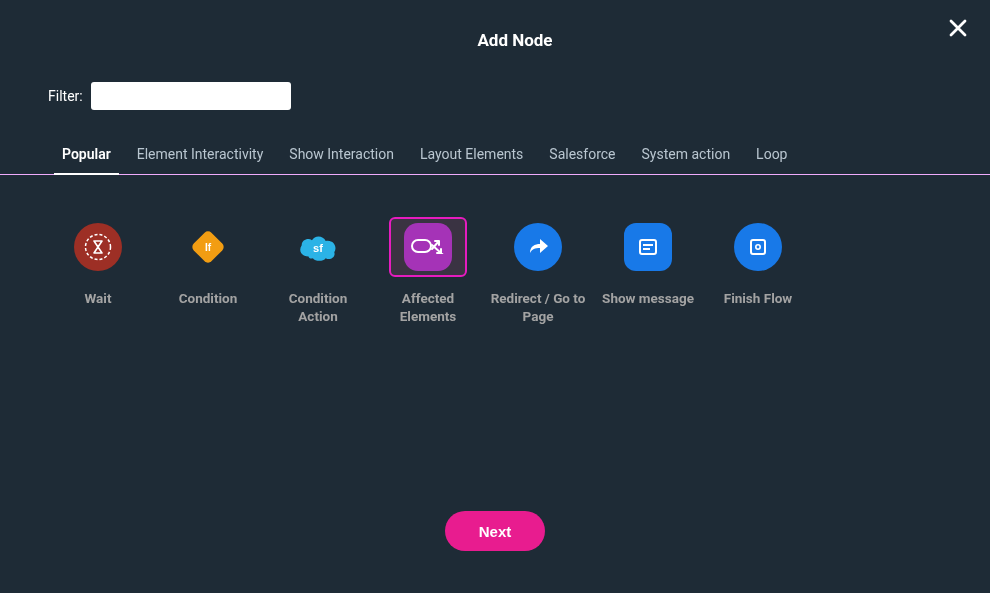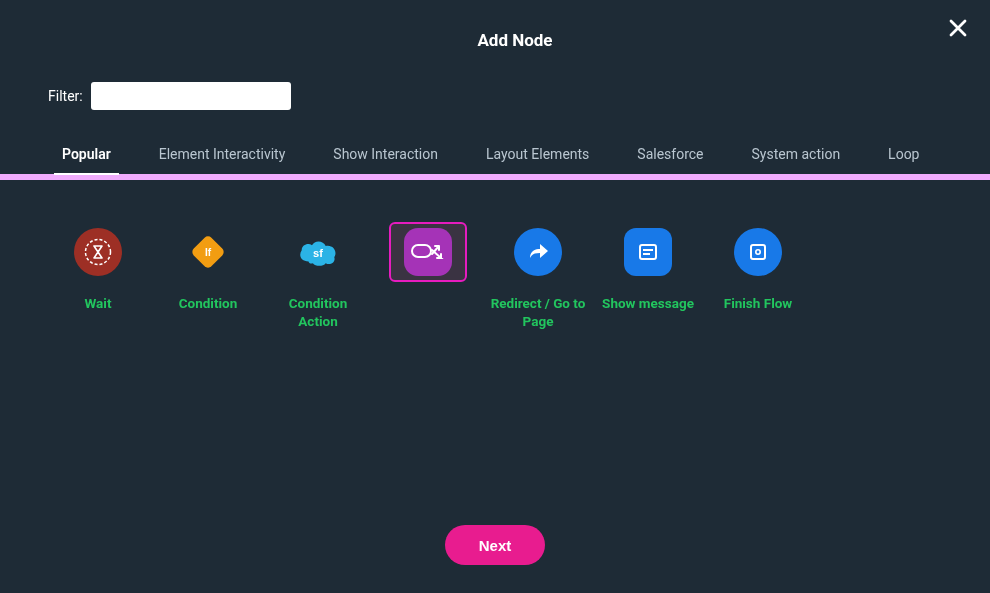--- a/index.html
+++ b/index.html
@@ -45,23 +45,23 @@
     background: #fff;
     border: none;
     border-radius: 3px;
     padding: 0 8px;
     font-size: 13px;
     color: #222;
   }
 
   .tabs {
     display: flex;
-    gap: 48px;
+    gap: 26px;
     padding: 36px 0 0 62px;
-    border-bottom: 6px solid #f0abfc;
+    border-bottom: 1px solid #f0abfc;
   }
   .tab {
     font-size: 14px;
     color: #b9c6d0;
     padding-bottom: 12px;
     cursor: pointer;
     position: relative;
   }
   .tab.active {
     color: #ffffff;
@@ -99,42 +99,42 @@
   }
   .node.selected .node-iconwrap {
     border-color: #e61cbf;
     background: #3a3342;
   }
   .node-label {
     font-size: 13.5px;
     font-weight: 700;
     text-align: center;
     line-height: 1.35;
-    color: #22c55e;
+    color: #a3a3a3;
   }
   .icn {
     width: 48px; height: 48px;
     border-radius: 10px;
     display:flex; align-items:center; justify-content:center;
   }
   .icn.circle { border-radius: 50%; }
   .icn svg { display:block; }
 
   .wait    { background:#9d2f25; }
   .cond    { background:transparent; }
   .sf      { background:transparent; }
   .aff     { background:#a533b7; border-radius: 14px;}
   .redir   { background:#1879e8; }
   .msg     { background:#1879e8; border-radius:12px;}
   .lib     { background:#0a1255; border-radius:8px;}
   .fin     { background:#1879e8; }
 
   .footer {
     position: absolute;
-    bottom: 28px;
+    bottom: 42px;
     left: 0; right: 0;
     display:flex;
     justify-content:center;
   }
   .next-btn {
     background: #e81c8f;
     color: #fff;
     border: none;
     border-radius: 22px;
     width: 100px;
@@ -212,20 +212,21 @@
   <div class="node selected">
     <div class="node-iconwrap">
       <div class="icn aff">
         <svg width="34" height="24" viewBox="0 0 34 24">
           <rect x="1" y="5" width="19" height="12" rx="6" fill="none" stroke="#fff" stroke-width="2"></rect>
           <path d="M21 14 L28 6 M28 6 L24 6 M28 6 L28 10" fill="none" stroke="#fff" stroke-width="2" stroke-linecap="round"></path>
           <path d="M21 10 L30 18 L26 18 M30 18 L30 14" fill="none" stroke="#fff" stroke-width="2" stroke-linecap="round"></path>
         </svg>
       </div>
     </div>
+    <div class="node-label">Affected Elements</div>
   </div>
 
   <div class="node">
     <div class="node-iconwrap">
       <div class="icn circle redir">
         <svg width="28" height="28" viewBox="0 0 28 28">
           <path d="M6 20 C6 13 11 11 16 11 L16 6 L24 13 L16 20 L16 15 C11 15 8 16 6 20 Z" fill="#fff"></path>
         </svg>
       </div>
     </div>

